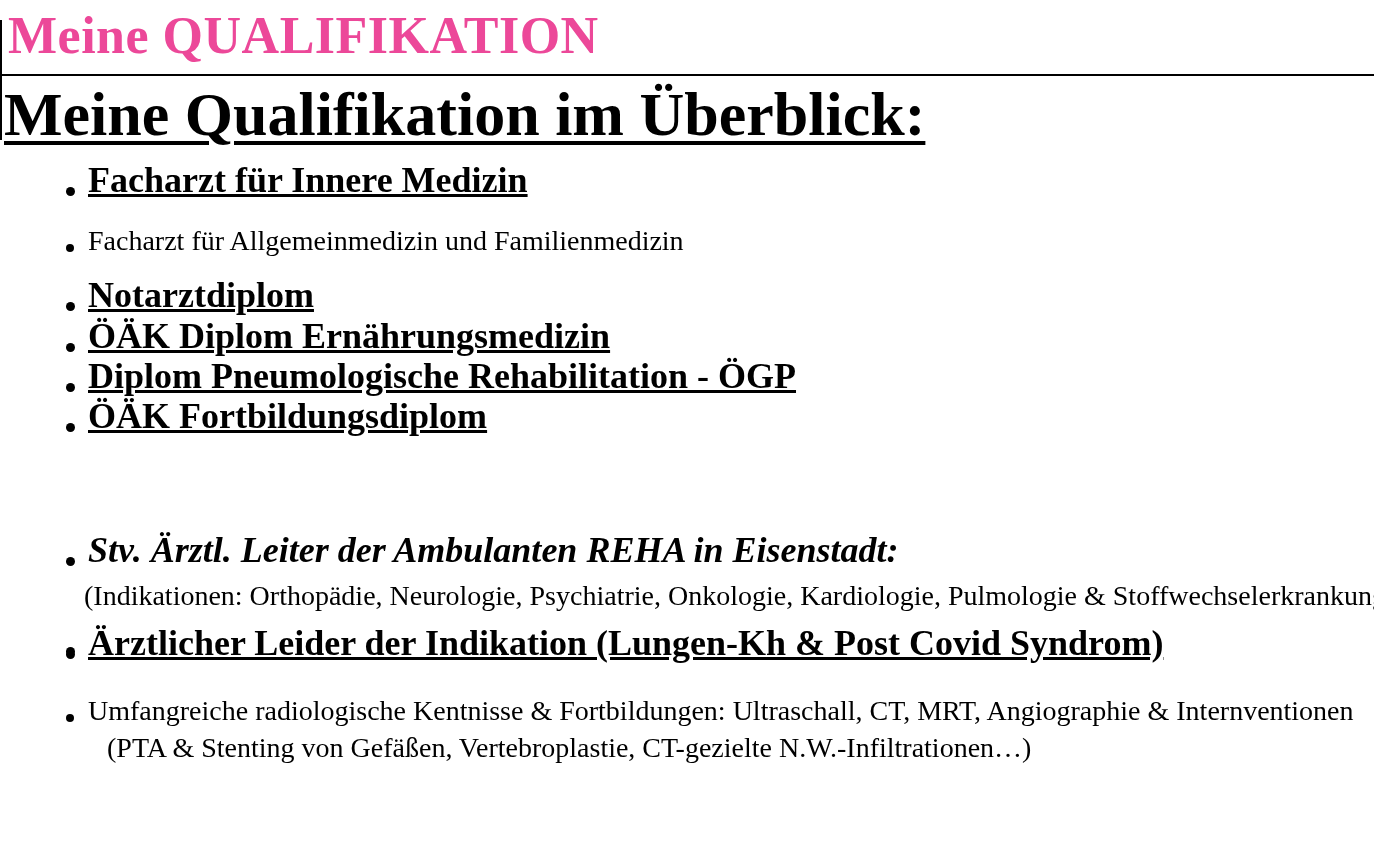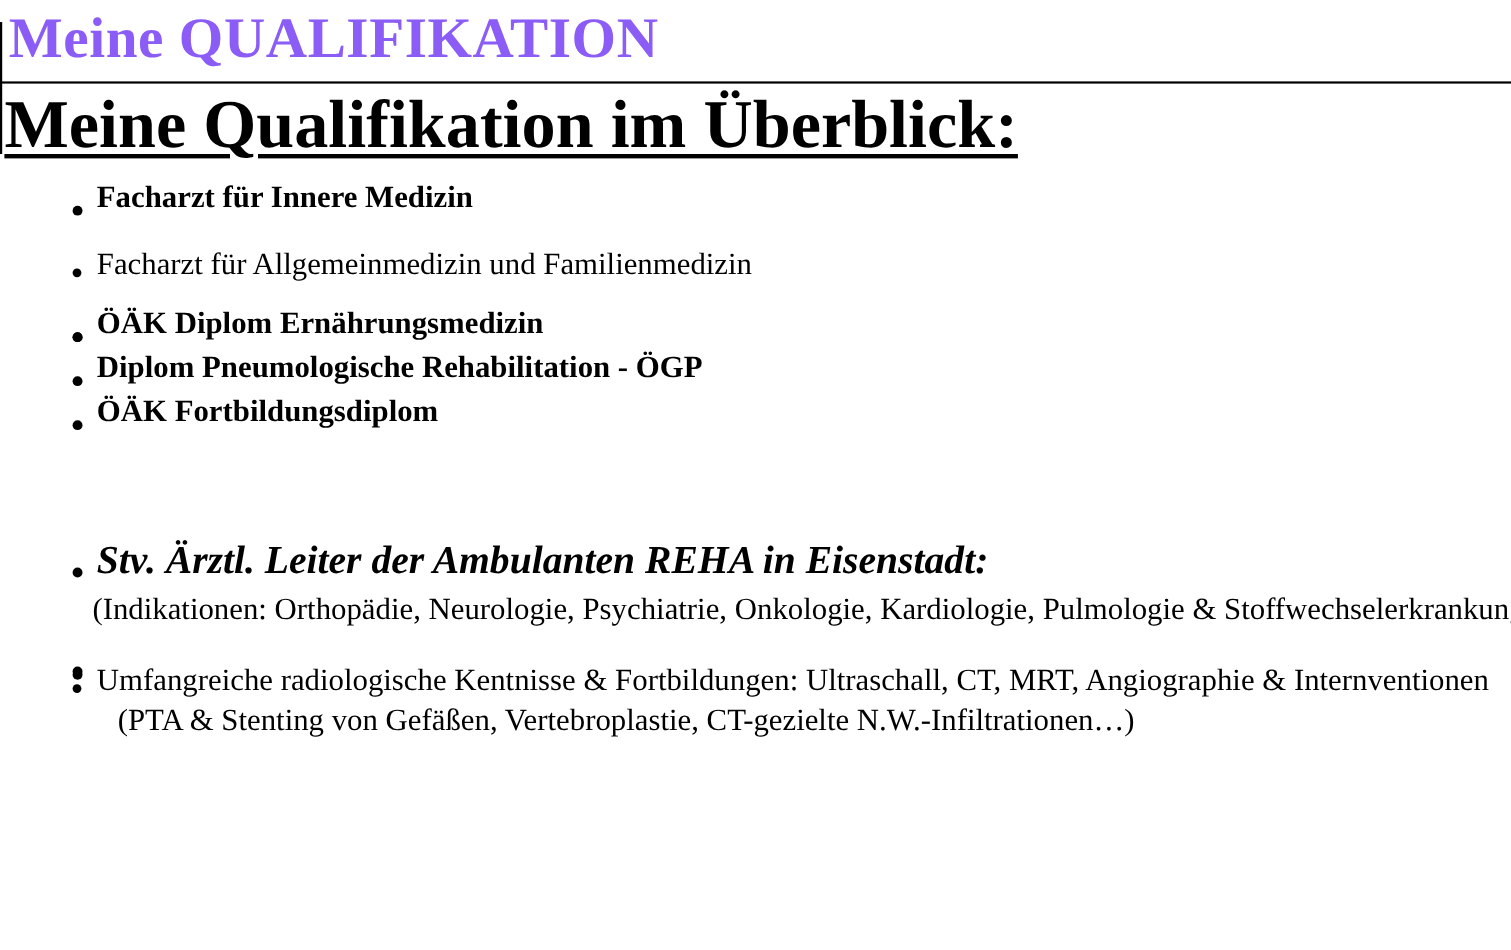--- a/index.html
+++ b/index.html
@@ -21,21 +21,21 @@
     position: absolute;
     left: 0;
     top: 14px;
     width: 2px;
     height: 120px;
     background: #000;
   }
   .page-title {
     font-size: 52px;
     font-weight: bold;
-    color: #8b5cf6;
+    color: #ec4899;
     line-height: 1.15;
     margin: 6px 0 0 8px;
     letter-spacing: 0.5px;
     white-space: nowrap;
   }
   .title-divider {
     border: none;
     border-top: 2.5px solid #000;
     margin: 8px 0 0 0;
     width: 100%;
@@ -54,23 +54,24 @@
     list-style: none;
     margin: 10px 0 0 0;
     padding: 0;
   }
   ul.qual-list li {
     position: relative;
     padding-left: 88px;
     white-space: nowrap;
   }
   .row-big {
-    font-size: 28px;
+    font-size: 36px;
     font-weight: bold;
     line-height: 40px;
+    text-decoration: underline;
   }
   .row-italic {
     font-size: 36px;
     font-weight: bold;
     font-style: italic;
     line-height: 40px;
   }
   .row-small {
     font-size: 28px;
     font-weight: normal;
@@ -127,20 +128,21 @@
       <span>Facharzt für Innere Medizin</span>
     </li>
 
     <li class="row-small" style="margin-top:25px">
       <span class="dot"></span>
       <span>Facharzt für Allgemeinmedizin und Familienmedizin</span>
     </li>
 
     <li class="row-big" style="margin-top:18px">
       <span class="dot"></span>
+      <span>Notarztdiplom</span>
     </li>
 
     <li class="row-big" style="margin-top:1px">
       <span class="dot"></span>
       <span>ÖÄK Diplom Ernährungsmedizin</span>
     </li>
 
     <li class="row-big" style="">
       <span class="dot"></span>
       <span>Diplom Pneumologische Rehabilitation - ÖGP</span>
@@ -156,20 +158,21 @@
       <span>Stv. Ärztl. Leiter der Ambulanten REHA in Eisenstadt:</span>
       <div class="note">(Indikationen: Orthopädie, Neurologie, Psychiatrie, Onkologie, Kardiologie, Pulmologie &amp; Stoffwechselerkrankungen)</div>
     </li>
 
     <li class="row-big" style="margin-top:8px">
       <span class="dot"></span>
     </li>
 
     <li class="row-big" style="margin-top:11px">
       <span class="dot"></span>
+      <span>Ärztlicher Leider der Indikation (Lungen-Kh &amp; Post Covid Syndrom)</span>
     </li>
 
     <li class="row-small" style="margin-top:32px">
       <span class="dot"></span>
       <span>Umfangreiche radiologische Kentnisse &amp; Fortbildungen: Ultraschall, CT, MRT, Angiographie &amp; Internventionen</span>
       <div class="note">(PTA &amp; Stenting von Gefäßen, Vertebroplastie, CT-gezielte N.W.-Infiltrationen…)</div>
     </li>
 
   </ul>
 </div>

